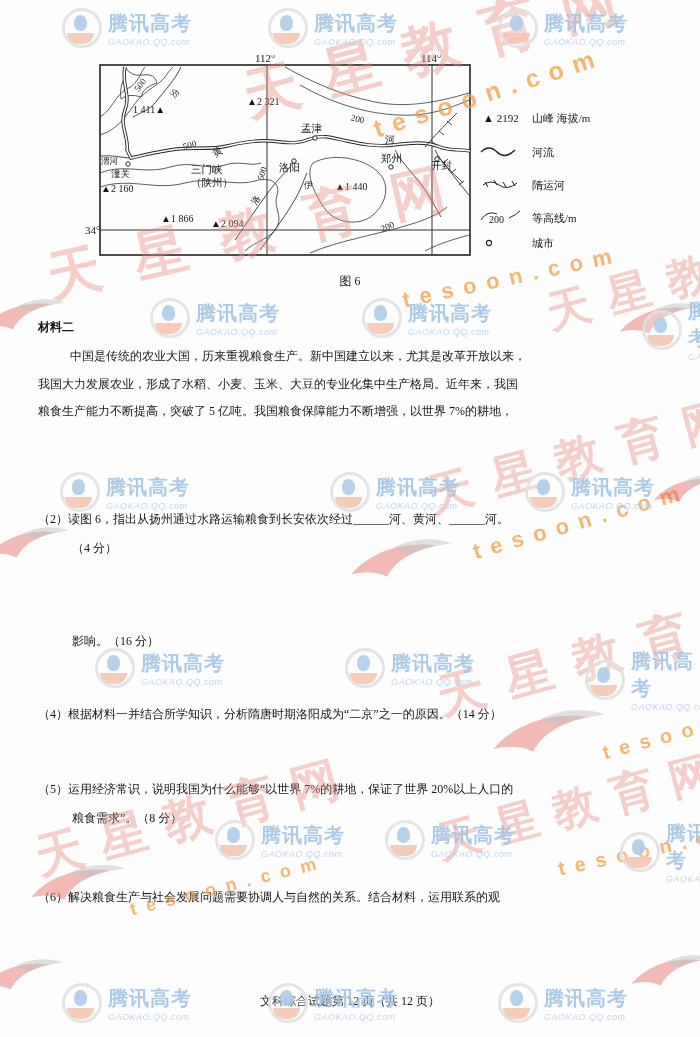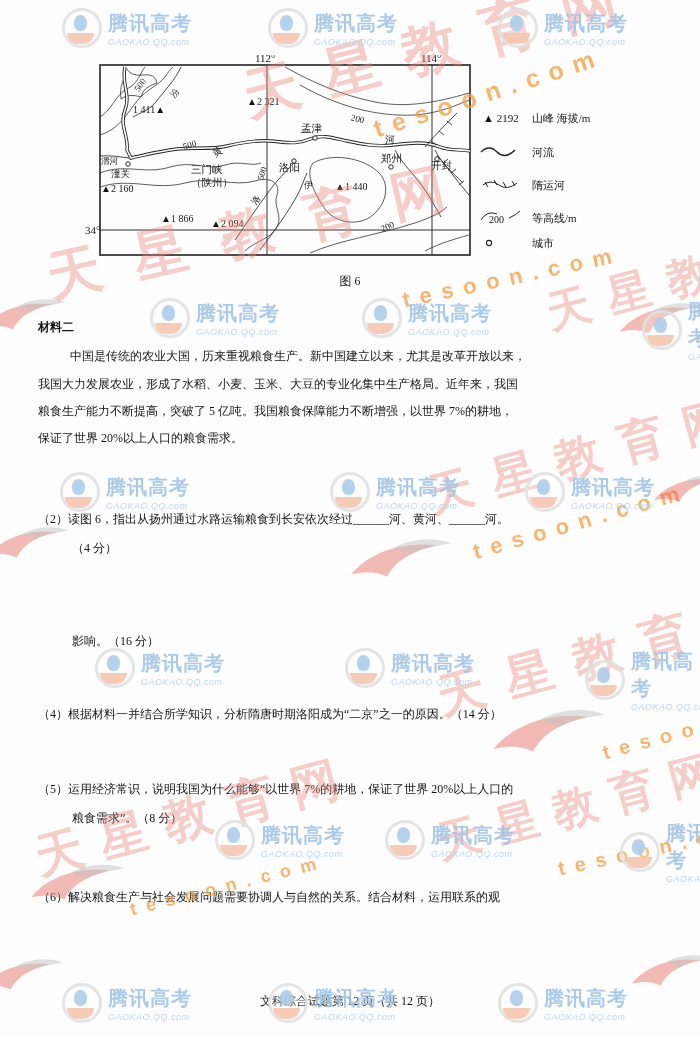--- a/index.html
+++ b/index.html
@@ -136,21 +136,20 @@
       </g>
     </svg>
   </div>
 
   <div class="abs center txt" style="top:272px">图 6</div>
 
   <div class="abs txt bold" style="left:38px;top:318px">材料二</div>
   <div class="abs txt" style="left:38px;top:375px">我国大力发展农业，形成了水稻、小麦、玉米、大豆的专业化集中生产格局。近年来，我国</div>
   <div class="abs txt" style="left:70px;top:347px">中国是传统的农业大国，历来重视粮食生产。新中国建立以来，尤其是改革开放以来，</div>
   <div class="abs txt" style="left:38px;top:402px">粮食生产能力不断提高，突破了 5 亿吨。我国粮食保障能力不断增强，以世界 7%的耕地，</div>
-  <div class="abs txt" style="left:38px;top:429px">保证了世界 20%以上人口的粮食需求。</div>
 
 
   <div class="abs txt" style="left:38px;top:510px">（2）读图 6，指出从扬州通过水路运输粮食到长安依次经过______河、黄河、______河。</div>
   <div class="abs txt" style="left:72px;top:539px">（4 分）</div>
 
   <div class="abs txt" style="left:72px;top:632px">影响。（16 分）</div>
 
   <div class="abs txt" style="left:38px;top:705px">（4）根据材料一并结合所学知识，分析隋唐时期洛阳成为“二京”之一的原因。（14 分）</div>
 
   <div class="abs txt" style="left:38px;top:780px">（5）运用经济常识，说明我国为什么能够“以世界 7%的耕地，保证了世界 20%以上人口的</div>

